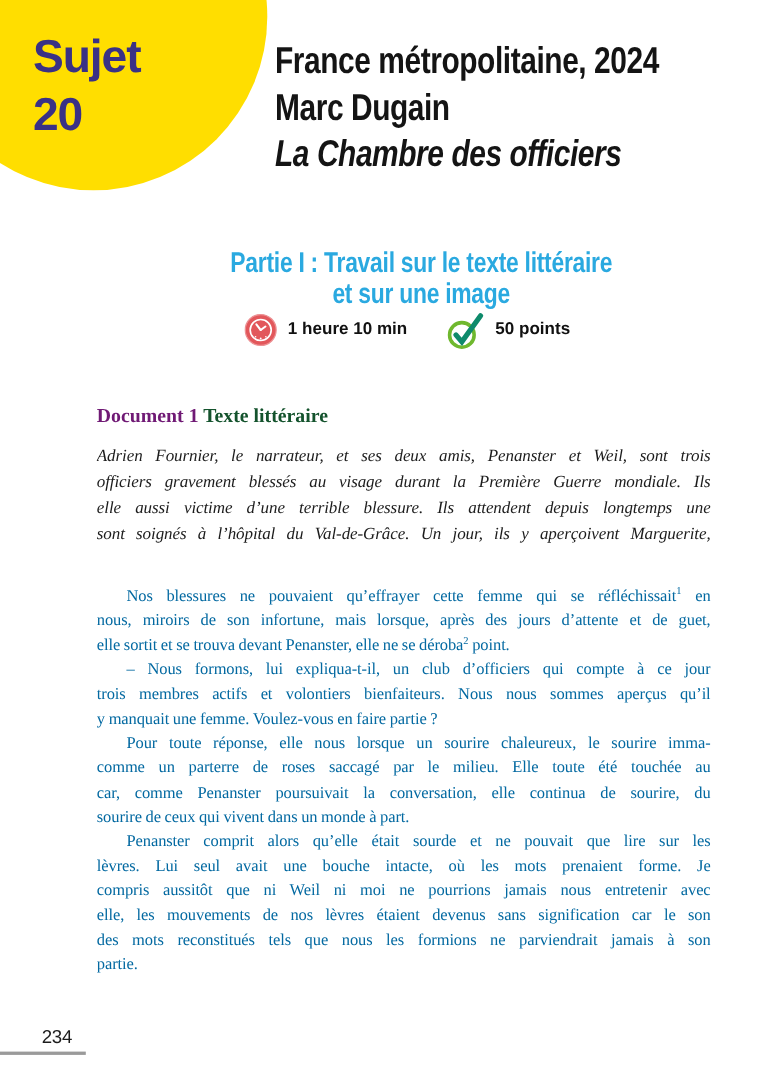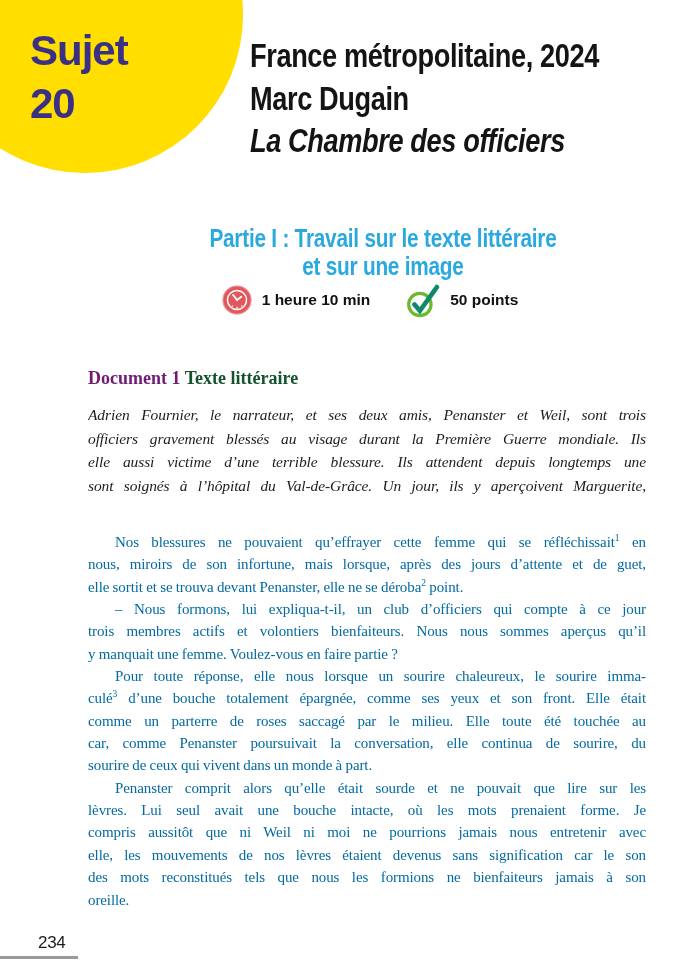--- a/index.html
+++ b/index.html
@@ -143,28 +143,27 @@
     </div>
 
   <div class="body-text">
       <div class="bline ind jfy">Nos blessures ne pouvaient qu’effrayer cette femme qui se réfléchissait<sup class="fnref">1</sup> en</div>
       <div class="bline jfy">nous, miroirs de son infortune, mais lorsque, après des jours d’attente et de guet,</div>
       <div class="bline">elle sortit et se trouva devant Penanster, elle ne se déroba<sup class="fnref">2</sup> point.</div>
       <div class="bline ind jfy">– Nous formons, lui expliqua-t-il, un club d’officiers qui compte à ce jour</div>
       <div class="bline jfy">trois membres actifs et volontiers bienfaiteurs. Nous nous sommes aperçus qu’il</div>
       <div class="bline">y manquait une femme. Voulez-vous en faire partie ?</div>
       <div class="bline ind jfy">Pour toute réponse, elle nous lorsque un sourire chaleureux, le sourire imma-</div>
-      <div class="bline jfy">culé<sup class="fnref">3</sup> d’une bouche totalement épargnée, comme ses yeux et son front. Elle était</div>
       <div class="bline jfy">comme un parterre de roses saccagé par le milieu. Elle toute été touchée au</div>
       <div class="bline jfy">car, comme Penanster poursuivait la conversation, elle continua de sourire, du</div>
       <div class="bline">sourire de ceux qui vivent dans un monde à part.</div>
       <div class="bline ind jfy">Penanster comprit alors qu’elle était sourde et ne pouvait que lire sur les</div>
       <div class="bline jfy">lèvres. Lui seul avait une bouche intacte, où les mots prenaient forme. Je</div>
       <div class="bline jfy">compris aussitôt que ni Weil ni moi ne pourrions jamais nous entretenir avec</div>
       <div class="bline jfy">elle, les mouvements de nos lèvres étaient devenus sans signification car le son</div>
-      <div class="bline jfy">des mots reconstitués tels que nous les formions ne bienfaiteurs jamais à son</div>
-      <div class="bline">oreille.</div>
+      <div class="bline jfy">des mots reconstitués tels que nous les formions ne parviendrait jamais à son</div>
+      <div class="bline">partie.</div>
     </div>
 
   <div class="page-number">234</div>
   <div class="footer-rule"></div>
 
 </div>
 
 </body></html>

